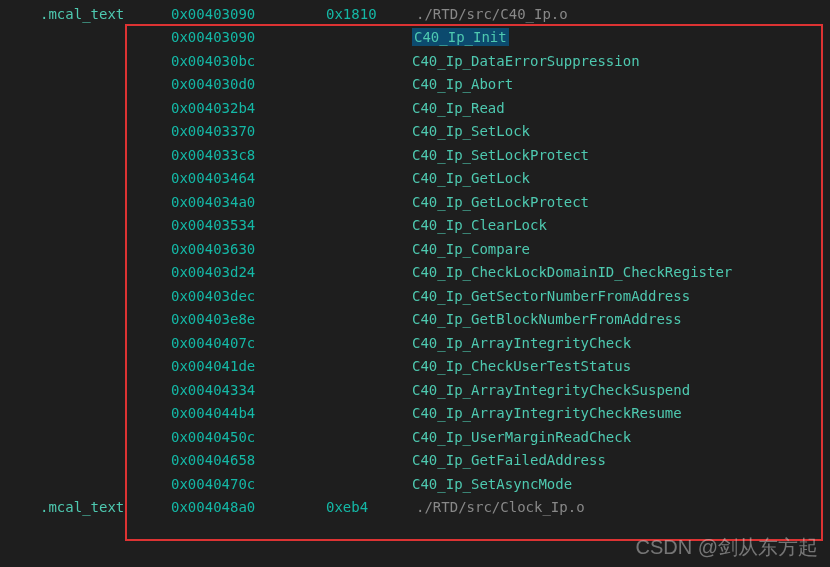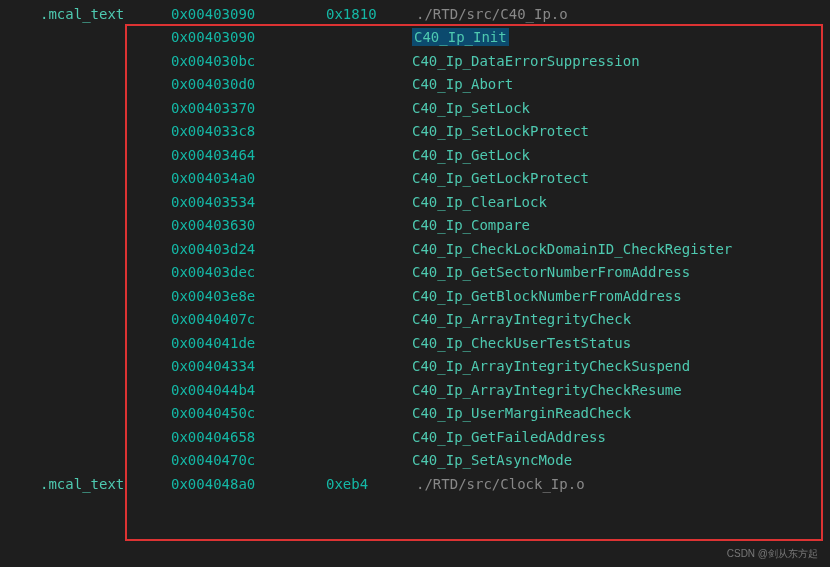--- a/index.html
+++ b/index.html
@@ -59,21 +59,21 @@
       width: 698px;
       height: 517px;
       pointer-events: none;
     }
     .watermark {
       position: absolute;
       bottom: 6px;
       right: 12px;
       color: #cccccc;
       opacity: 0.5;
-      font-size: 10px;
+      font-size: 20px;
       font-family: sans-serif;
     }
     .content {
       padding-top: 2px;
     }
     .symbol-col {
       padding-left: 86px;
     }
   </style>
 </head>
@@ -94,20 +94,25 @@
       </div>
       <div class="row">
         <span class="section-label empty">.</span>
         <span class="addr">0x004030bc</span>
         <span class="symbol-col"><span class="func">C40_Ip_DataErrorSuppression</span></span>
       </div>
       <div class="row">
         <span class="section-label empty">.</span>
         <span class="addr">0x004030d0</span>
         <span class="symbol-col"><span class="func">C40_Ip_Abort</span></span>
+      </div>
+      <div class="row">
+        <span class="section-label empty">.</span>
+        <span class="addr">0x004032b4</span>
+        <span class="symbol-col"><span class="func">C40_Ip_Read</span></span>
       </div>
       <div class="row">
         <span class="section-label empty">.</span>
         <span class="addr">0x00403370</span>
         <span class="symbol-col"><span class="func">C40_Ip_SetLock</span></span>
       </div>
       <div class="row">
         <span class="section-label empty">.</span>
         <span class="addr">0x004033c8</span>
         <span class="symbol-col"><span class="func">C40_Ip_SetLockProtect</span></span>

